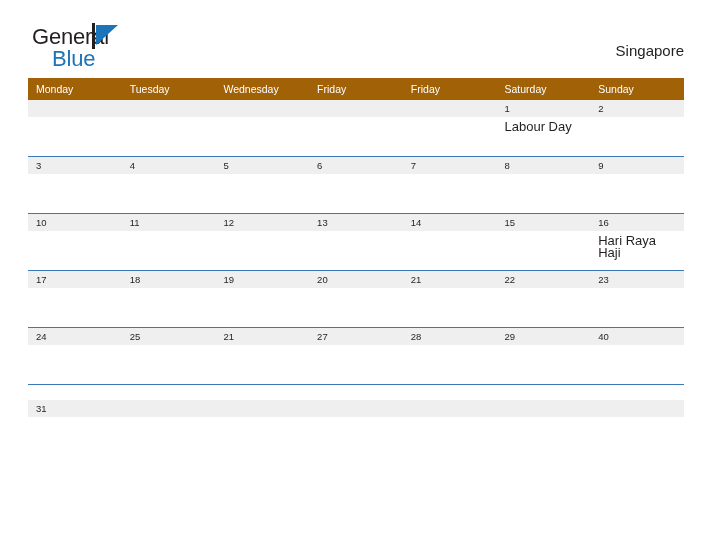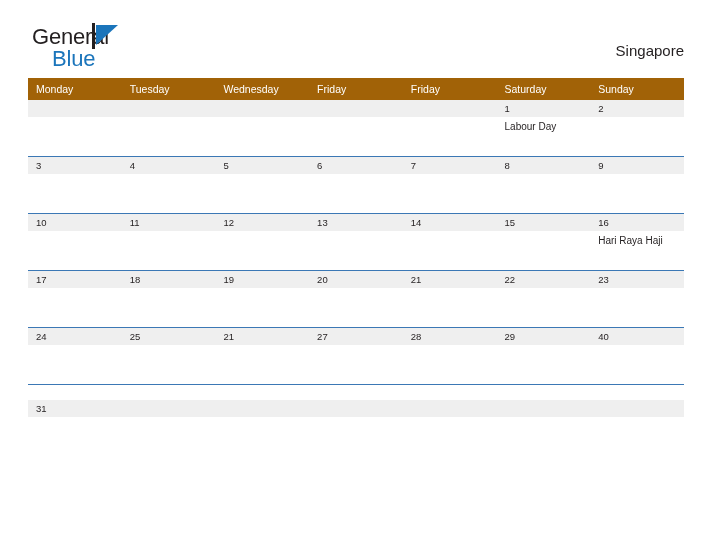--- a/index.html
+++ b/index.html
@@ -128,21 +128,21 @@
     padding-left: 8px;
     font-size: 9.5px;
     color: #231f20;
     box-sizing: border-box;
   }
   .daynum-band.empty {
     background: #efefef;
   }
   .event {
     padding: 4px 4px 0 8px;
-    font-size: 10px;
+    font-size: 13px;
     color: #231f20;
     line-height: 12px;
   }
 
   .calendar tr.last-week td {
     height: 22px;
   }
   .calendar tr.last-week .daynum-band {
     height: 17px;
     margin-top: 15px;

